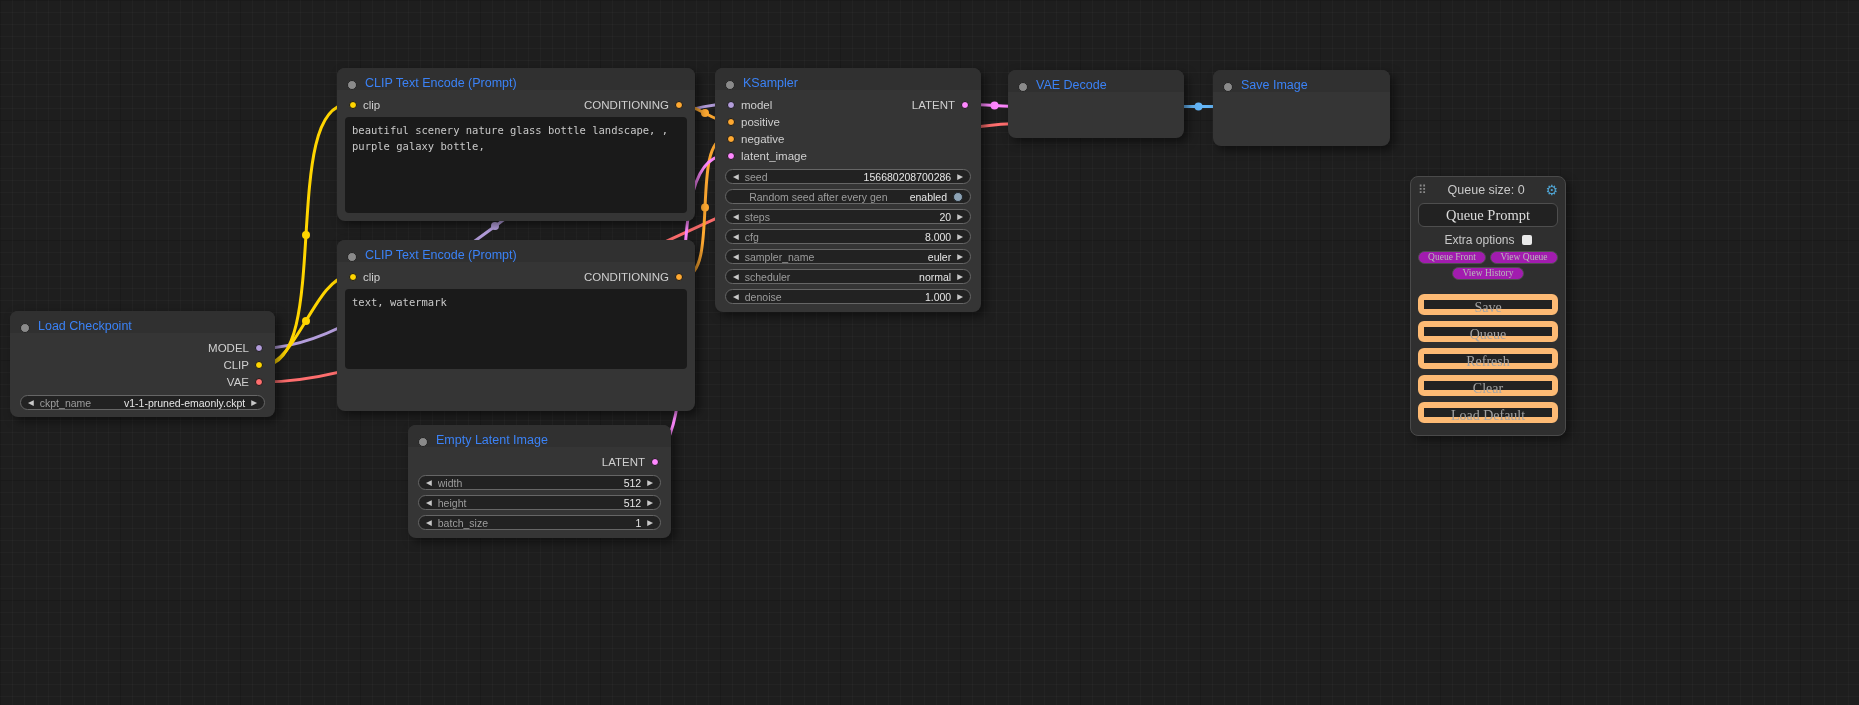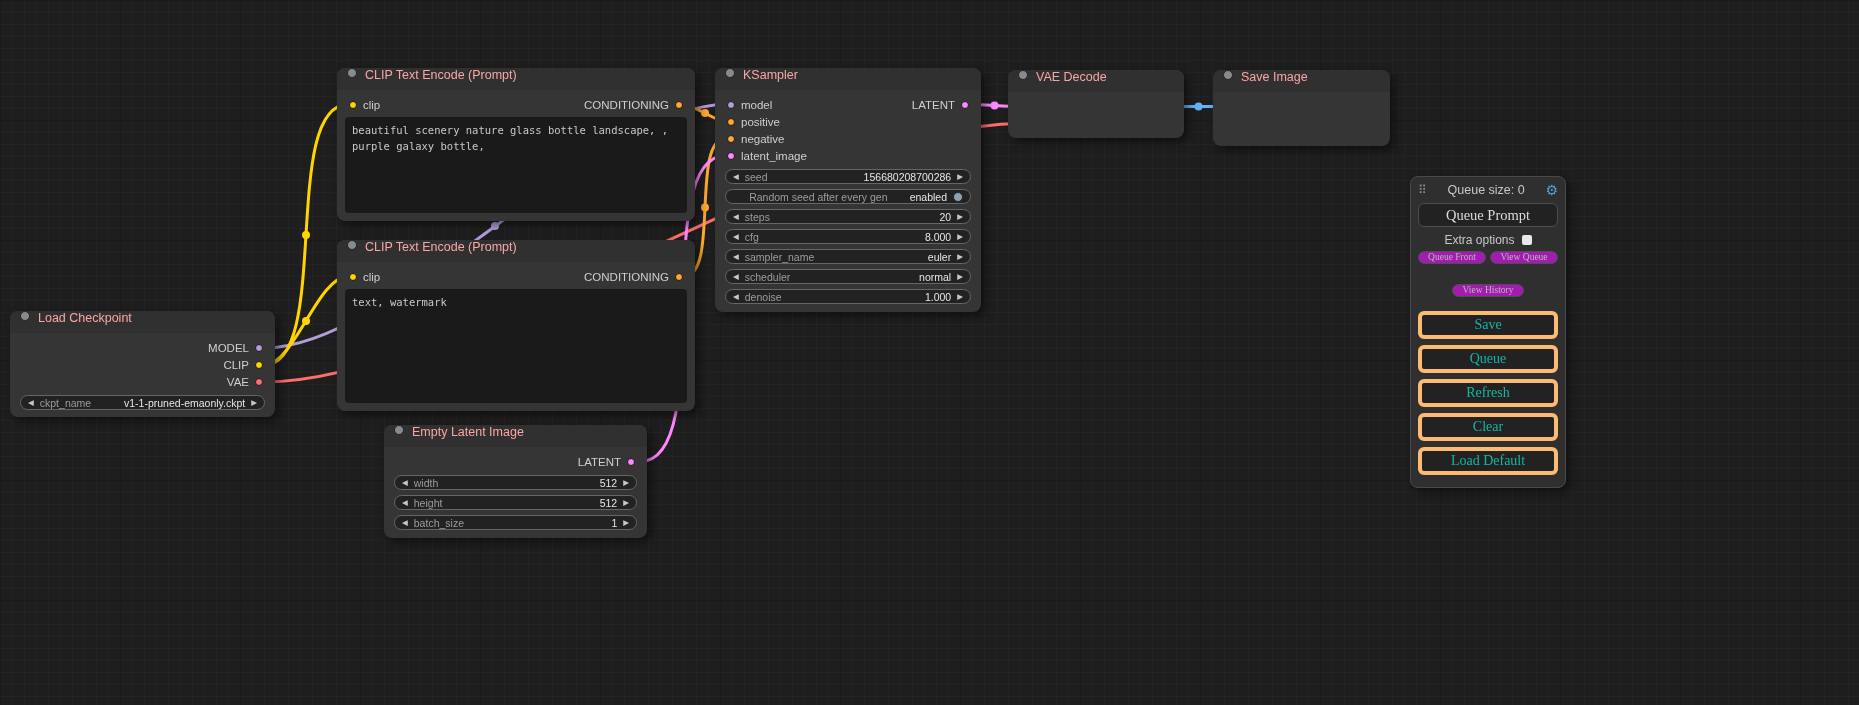--- a/index.html
+++ b/index.html
@@ -13,22 +13,22 @@
       linear-gradient(90deg, rgba(255,255,255,0.025) 1px, transparent 1px),
       linear-gradient(rgba(0,0,0,0.35) 1px, transparent 1px),
       linear-gradient(90deg, rgba(0,0,0,0.35) 1px, transparent 1px);
     background-size:12px 12px,12px 12px,120px 120px,120px 120px;
   }
   svg.wires{position:absolute;left:0;top:0;z-index:1;pointer-events:none}
   svg.wires path{fill:none;stroke-width:3;stroke-linecap:round}
 
   .node{position:absolute;z-index:2;background:#353535;border-radius:8px;
         box-shadow:4px 4px 10px rgba(0,0,0,.5)}
-  .node-header{height:22px;display:flex;align-items:flex-start;gap:8px;padding:0 10px;
-        background:#303030;border-radius:8px 8px 0 0;font-size:12.5px;color:#fca5a5;white-space:nowrap}
+  .node-header{height:22px;display:flex;align-items:flex-end;gap:8px;padding:0 10px;
+        background:#303030;border-radius:8px 8px 0 0;font-size:12.5px;color:#3b82f6;white-space:nowrap}
   .collapse-dot{width:10px;height:10px;border-radius:50%;background:#8a8a8a;flex:none;border:1px solid #242424}
   .node-body{padding-top:6px}
   .srow{height:17px;display:flex;justify-content:space-between;align-items:center;padding:0 12px}
   .srow.out-only{justify-content:flex-end}
   .slot{display:flex;align-items:center;gap:6px;font-size:11.5px;color:#cfcfcf;white-space:nowrap}
   .sdot{width:8px;height:8px;border-radius:50%;border:1px solid #191919;flex:none}
   .d-model{background:#B39DDB}.d-clip{background:#FFD500}.d-vae{background:#FF6E6E}
   .d-cond{background:#FFA931}.d-latent{background:#FF88FF}.d-image{background:#64B5F6}
 
   .widget{height:15px;margin:5px 10px 0;background:#222;border:1px solid #666;border-radius:8px;
@@ -46,26 +46,26 @@
         border:1px solid #4a4a4a;border-radius:8px;padding:3px 7px 12px;box-shadow:4px 4px 10px rgba(0,0,0,.45)}
   .qp-header{display:flex;align-items:center;justify-content:space-between;height:19px;color:#c8c8c8;font-size:12.5px}
   .drag-handle{color:#8a8a8a;font-size:12px;cursor:grab}
   .gear{font-size:14px;cursor:pointer}
   button{font-family:Liberation Serif, serif;cursor:pointer}
   .qp-big{width:100%;height:24px;margin-top:4px;background:#222;border:1px solid #4e4e4e;border-radius:6px;
         color:#dcdcdc;font-size:14.5px}
   .qp-extra{display:flex;align-items:center;justify-content:center;gap:7px;color:#c8c8c8;font-size:12px;height:19px;margin-top:3px}
   .checkbox{width:10px;height:10px;background:#e9e9e9;border-radius:2px;cursor:pointer}
   .qp-row{display:flex;gap:4px;margin-top:2px}
-  .qp-row.center{justify-content:center;margin-top:20px}
+  .qp-row.center{justify-content:center;margin-top:3px}
   .qp-small{flex:1;height:13px;background:#a21caf;border:1px solid #4e4e4e;border-radius:7px;color:#b9b9b9;
         font-size:9.5px;padding:0;line-height:1}
   .qp-row.center .qp-small{flex:0 0 52%}
-  .qp-mid{display:block;width:100%;height:28px;margin-top:6px;background:#222;border:4px solid #fdba74;
-        border-radius:6px;color:#14b8a6;font-size:14px}
+  .qp-mid{display:block;width:100%;height:21px;margin-top:6px;background:#222;border:6px solid #fdba74;
+        border-radius:6px;color:#a3a3a3;font-size:14px}
   .qp-mid.first{margin-top:14px}
 </style>
 </head>
 <body>
 
 <svg class="wires" width="1859" height="705">
   <path d="M264 348 C395 348 595 104.5 726 104.5" stroke="#B39DDB"></path>
   <path d="M264 365 C332 365 280 104.5 348 104.5" stroke="#FFD500"></path>
   <path d="M264 365 C294.5 365 317.5 276.5 348 276.5" stroke="#FFD500"></path>
   <path d="M264 382 C463 382 820 123.5 1019 123.5" stroke="#FF6E6E"></path>
@@ -148,25 +148,25 @@
     <div class="srow">
       <div class="slot in">
         <span class="sdot d-clip"></span>
         <span>clip</span>
       </div>
       <div class="slot out">
         <span>CONDITIONING</span>
         <span class="sdot d-cond"></span>
       </div>
     </div>
-    <textarea class="prompt" style="height: 114px;" spellcheck="false">text, watermark</textarea>
-  </div>
-</div>
-
-<div class="node" style="left:384px;top:425px;width:263px;height:113px">
+    <textarea class="prompt" style="height: 80px;" spellcheck="false">text, watermark</textarea>
+  </div>
+</div>
+
+<div class="node" style="left:408px;top:425px;width:263px;height:113px">
   <div class="node-header">
     <span class="collapse-dot"></span>
     <span>Empty Latent Image</span>
   </div>
   <div class="node-body">
     <div class="srow out-only">
       <div class="slot out">
         <span>LATENT</span>
         <span class="sdot d-latent"></span>
       </div>

